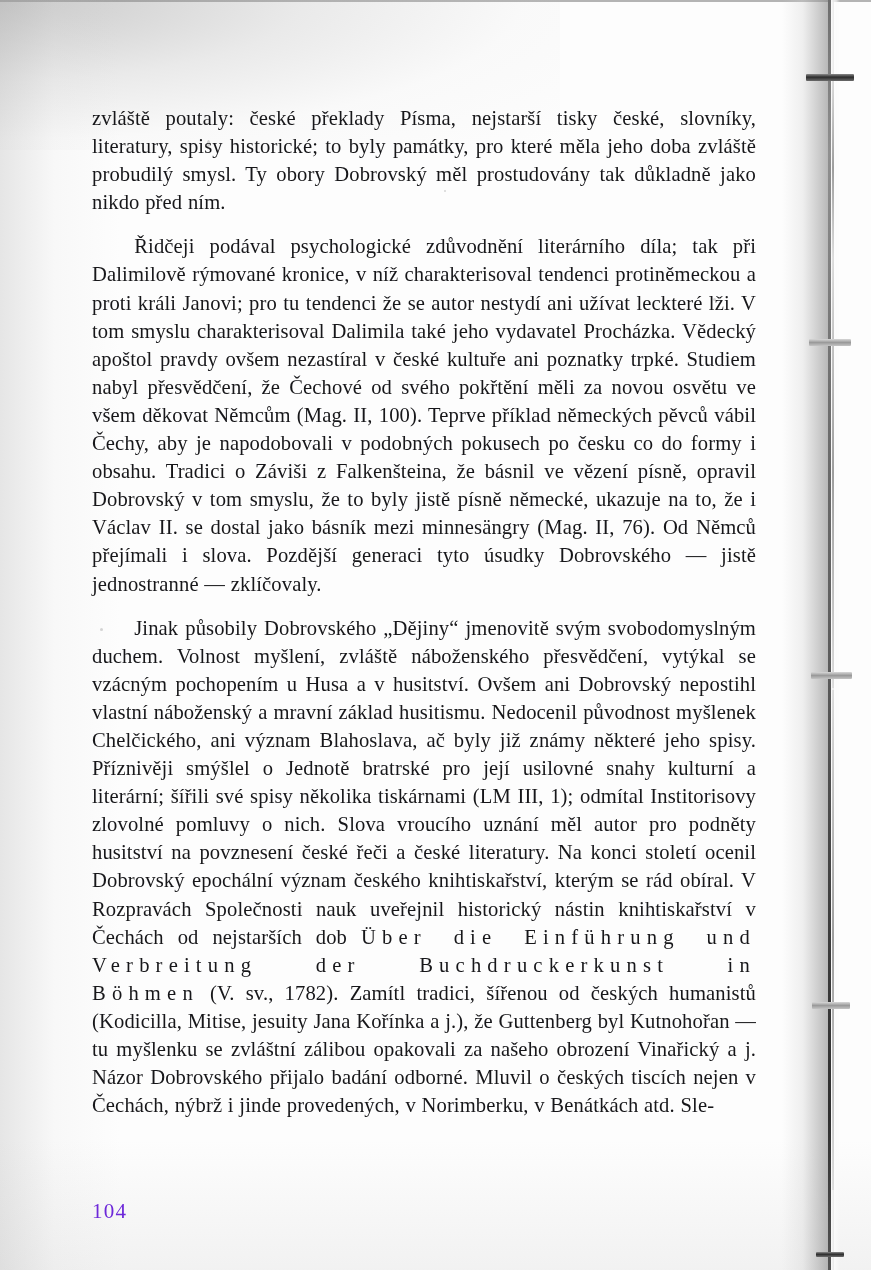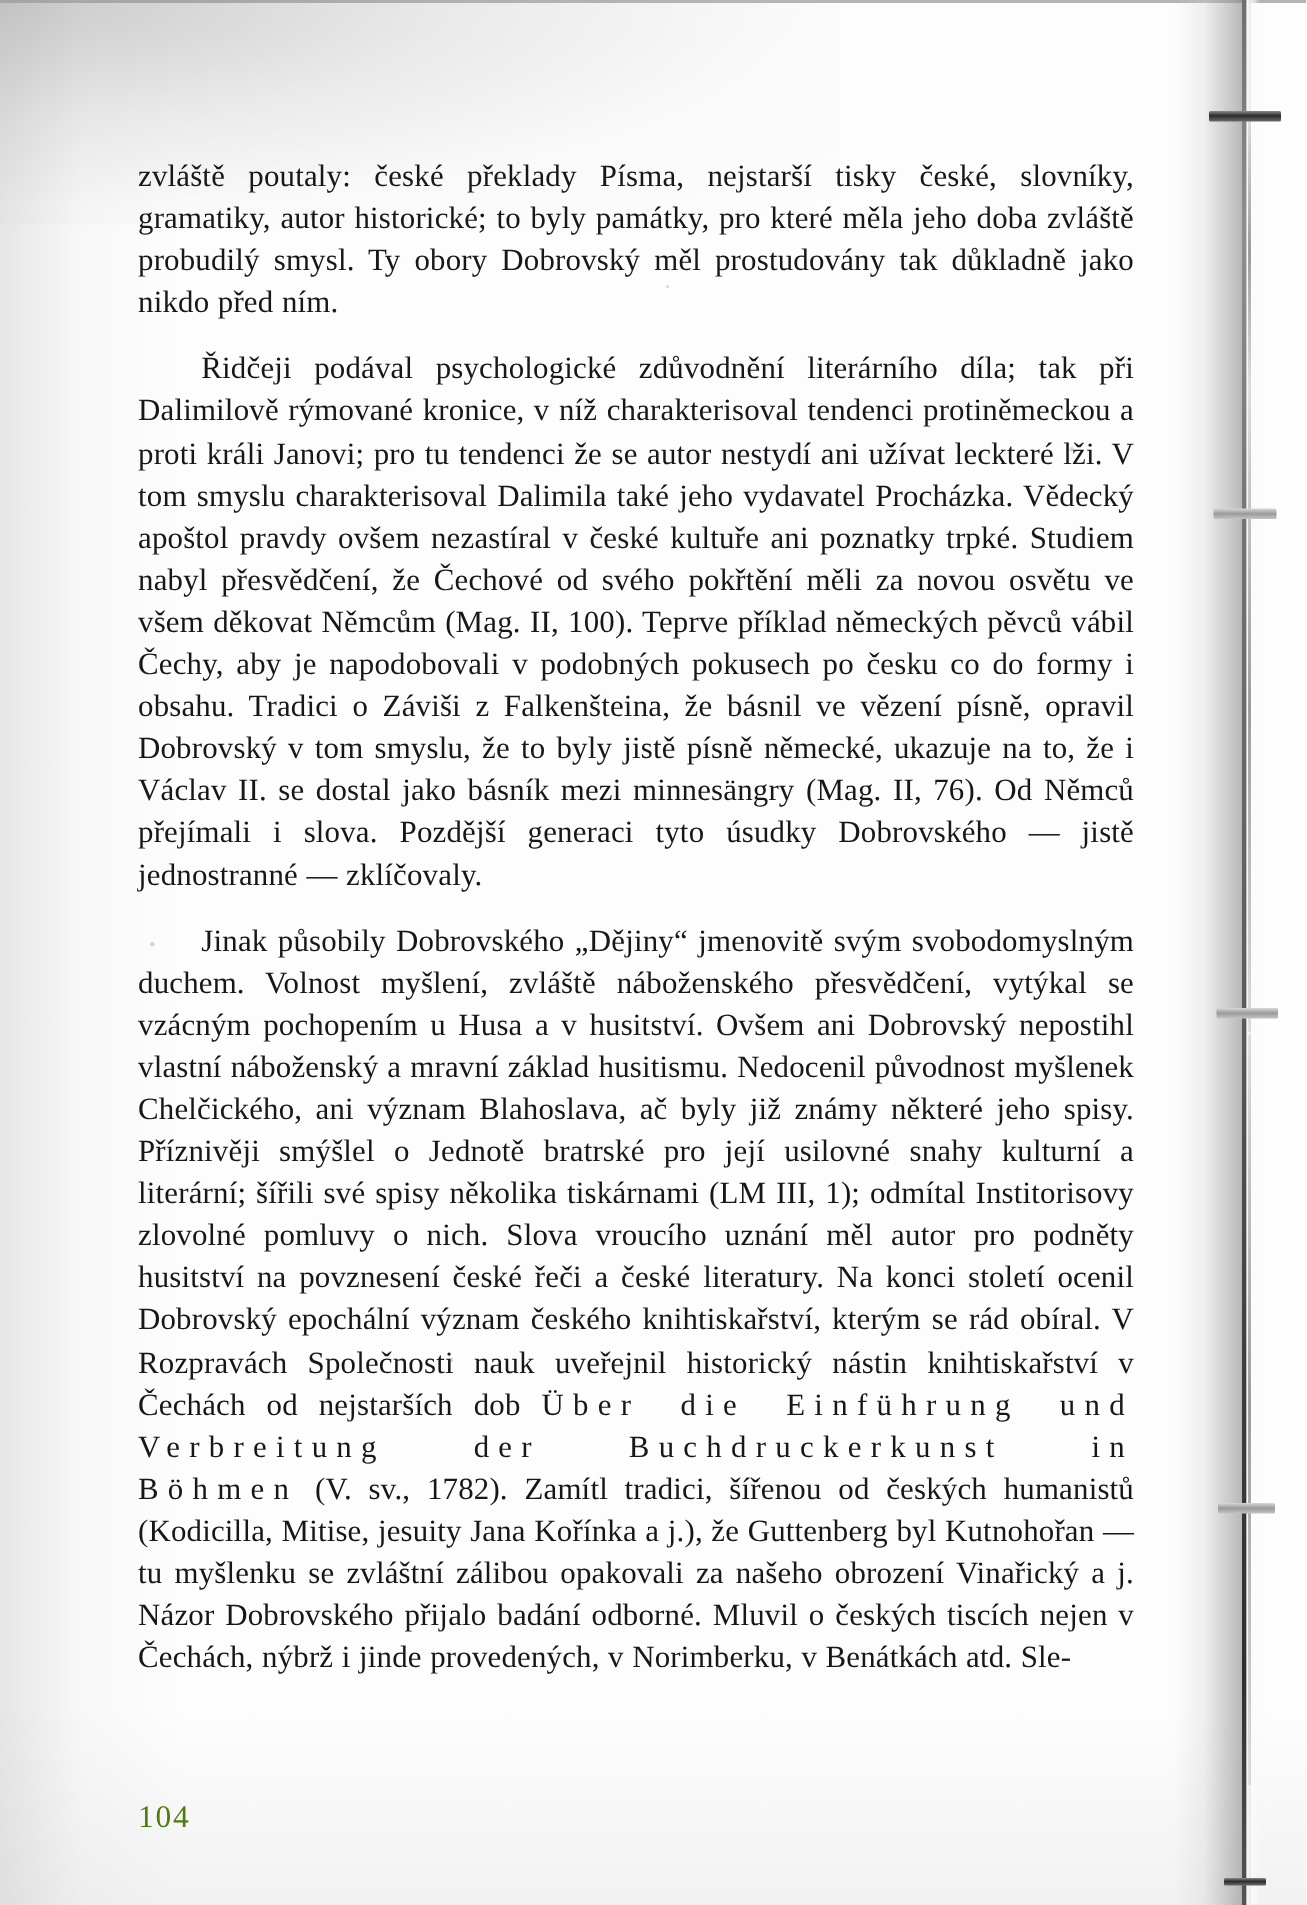--- a/index.html
+++ b/index.html
@@ -143,21 +143,21 @@
     word-spacing: 0.35em;
   }
 
   
   .folio {
     position: absolute;
     left: 92px;
     top: 1198px;
     font-size: 21px;
     line-height: 26px;
-    color: #4d7c0f;
+    color: #6d28d9;
     letter-spacing: 1.2px;
   }
 
   
   .speck {
     position: absolute;
     background: rgba(120,120,120,0.30);
     border-radius: 50%;
     pointer-events: none;
   }
@@ -174,21 +174,21 @@
 
   <div class="speck" style="left:207px;top:140px;width:3px;height:7px;"></div>
   <div class="speck" style="left:100px;top:628px;width:3px;height:3px;"></div>
   <div class="speck" style="left:444px;top:190px;width:2px;height:2px;"></div>
   <div class="speck" style="left:620px;top:246px;width:2px;height:2px;"></div>
   <div class="speck" style="left:300px;top:905px;width:2px;height:3px;"></div>
   <div class="speck" style="left:713px;top:298px;width:3px;height:3px;"></div>
 
   <div class="textblock">
 
-    <p class="para">zvláště poutaly: české překlady Písma, nejstarší tisky české, slovníky, gramatiky, autor historické; to byly památky, pro které měla jeho doba zvláště probudilý smysl. Ty obory Dobrovský měl prostudovány tak důkladně jako nikdo před ním.</p>
+    <p class="para">zvláště poutaly: české překlady Písma, nejstarší tisky české, slovníky, literatury, spisy historické; to byly památky, pro které měla jeho doba zvláště probudilý smysl. Ty obory Dobrovský měl prostudovány tak důkladně jako nikdo před ním.</p>
 
     <p class="para indent">Řidčeji podával psychologické zdůvodnění literárního díla; tak při Dalimilově rýmované kronice, v níž charakterisoval tendenci protiněmeckou a proti králi Janovi; pro tu tendenci že se autor nestydí ani užívat leckteré lži. V tom smyslu charakterisoval Dalimila také jeho vydavatel Procházka. Vědecký apoštol pravdy ovšem nezastíral v české kultuře ani poznatky trpké. Studiem nabyl přesvědčení, že Čechové od svého pokřtění měli za novou osvětu ve všem děkovat Němcům (Mag. II, 100). Teprve příklad německých pěvců vábil Čechy, aby je napodobovali v podobných pokusech po česku co do formy i obsahu. Tradici o Záviši z Falkenšteina, že básnil ve vězení písně, opravil Dobrovský v tom smyslu, že to byly jistě písně německé, ukazuje na to, že i Václav II. se dostal jako básník mezi minnesängry (Mag. II, 76). Od Němců přejímali i slova. Pozdější generaci tyto úsudky Dobrovského — jistě jednostranné — zklíčovaly.</p>
 
     <p class="para indent"><span>Jinak působily Dobrovského „Dějiny“ jmenovitě svým svobodomyslným duchem. Volnost myšlení, zvláště náboženského přesvědčení, vytýkal se vzácným pochopením u Husa a v husitství. Ovšem ani Dobrovský nepostihl vlastní náboženský a mravní základ husitismu. Nedocenil původnost myšlenek Chelčického, ani význam Blahoslava, ač byly již známy některé jeho spisy. Příznivěji smýšlel o Jednotě bratrské pro její usilovné snahy kulturní a literární; šířili své spisy několika tiskárnami (LM III, 1); odmítal Institorisovy zlovolné pomluvy o nich. Slova vroucího uznání měl autor pro podněty husitství na povznesení české řeči a české literatury. Na konci století ocenil Dobrovský epochální význam českého knihtiskařství, kterým se rád obíral. V Rozpravách Společnosti nauk uveřejnil historický nástin knihtiskařství v Čechách od nejstarších dob </span><span class="sperr">Über die Einführung und Verbreitung der Buchdruckerkunst in Böhmen</span><span> (V. sv., 1782). Zamítl tradici, šířenou od českých humanistů (Kodicilla, Mitise, jesuity Jana Kořínka a j.), že Guttenberg byl Kutnohořan — tu myšlenku se zvláštní zálibou opakovali za našeho obrození Vinařický a j. Názor Dobrovského přijalo badání odborné. Mluvil o českých tiscích nejen v Čechách, nýbrž i jinde provedených, v Norimberku, v Benátkách atd. Sle-</span></p>
 
   </div>
 
   <div class="folio">104</div>
 
   <div class="gutter">

